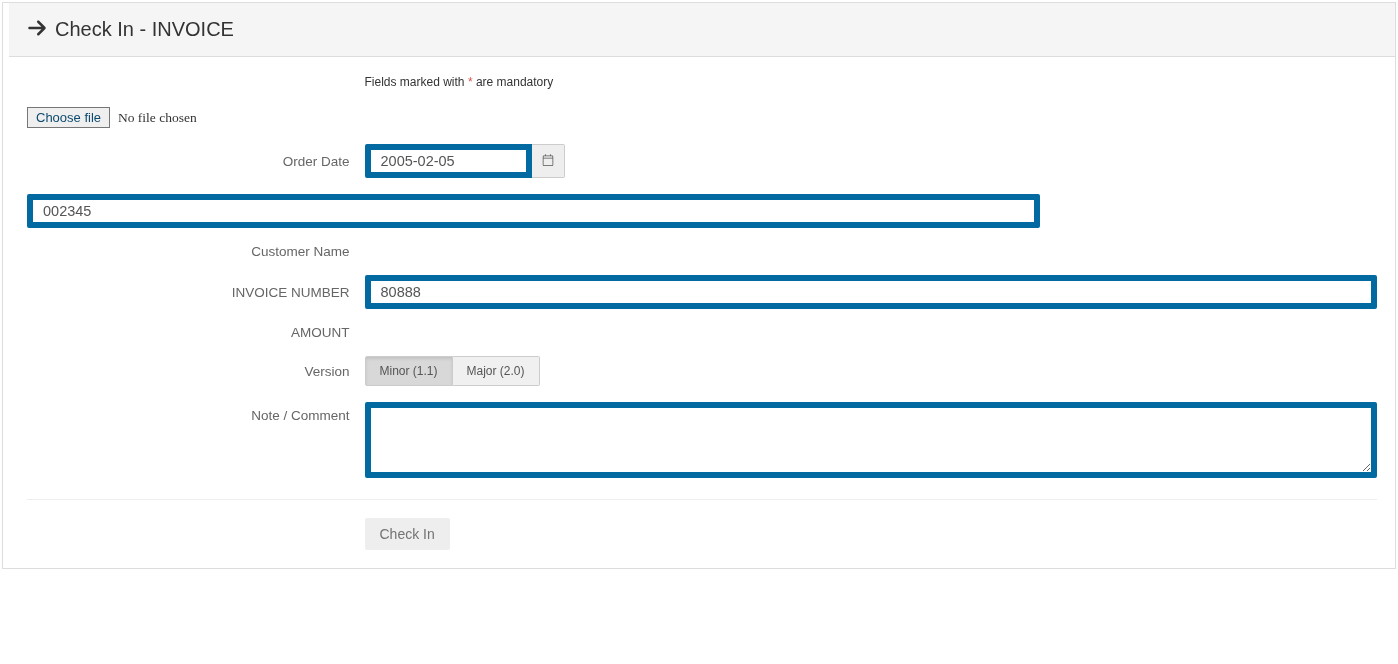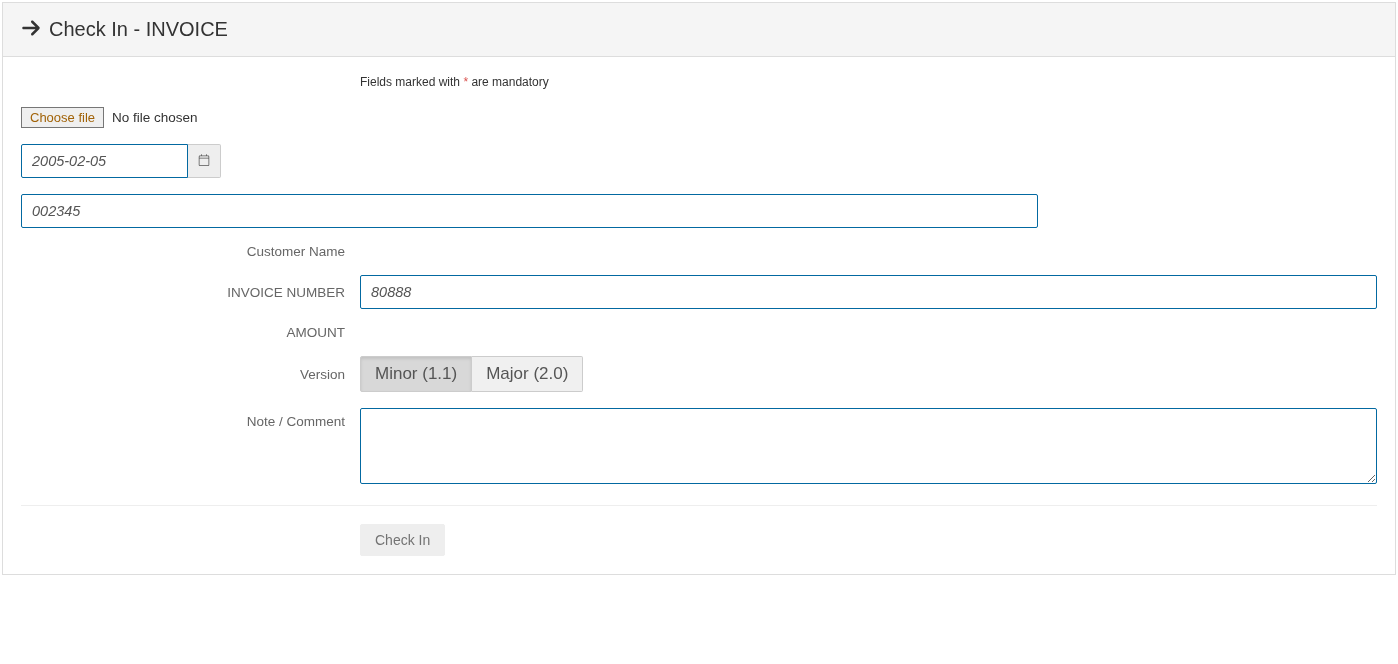--- a/index.html
+++ b/index.html
@@ -8,20 +8,21 @@
     padding: 0;
     font-family: "Helvetica Neue", Helvetica, Arial, sans-serif;
     font-size: 14px;
     color: #555;
     background: #fff;
   }
   .panel {
     border: 1px solid #ddd;
     margin: 2px;
     background: #fff;
+    padding-left: 6px;
   }
   .panel-header {
     background: #f5f5f5;
     border-bottom: 1px solid #ddd;
     padding: 15px 18px;
     display: flex;
     align-items: center;
   }
   .panel-header svg {
     width: 20px;
@@ -57,40 +58,40 @@
   .req { color: #d9534f; }
   .mandatory-note {
     margin-left: 25%;
     margin-bottom: 18px;
     font-size: 12px;
     color: #333;
   }
   .file-button {
     background: #efefef;
     border: 1px solid #767676;
-    color: #a16207;
+    color: #0c4a6e;
     font-size: 13px;
     padding: 2px 8px;
     cursor: pointer;
     font-family: Arial, sans-serif;
   }
   .file-status {
     margin-left: 4px;
     font-size: 13.5px;
     color: #333;
+    font-family: Liberation Serif, serif;
   }
   .input-text {
     width: 100%;
     padding: 6px 10px;
     font-size: 14.5px;
-    border: 1px solid #0369a1;
+    border: 6px solid #0369a1;
     border-radius: 2px;
     color: #555;
     height: 34px;
-    font-style: italic;
   }
   .input-group {
     display: flex;
     max-width: 200px;
   }
   .input-group .input-text {
     border-radius: 2px 0 0 2px;
   }
   .input-group-addon {
     display: flex;
@@ -106,21 +107,21 @@
   .input-group-addon svg {
     width: 12px;
     height: 12px;
     fill: #555;
   }
   .btn-group {
     display: inline-flex;
   }
   .btn-toggle {
     padding: 7px 14px;
-    font-size: 17px;
+    font-size: 12px;
     border: 1px solid #ccc;
     background: #f0f0f0;
     color: #555;
     cursor: pointer;
   }
   .btn-toggle:first-child { border-radius: 2px 0 0 2px; }
   .btn-toggle:last-child { border-radius: 0 2px 2px 0; border-left: none; }
   .btn-toggle.active {
     background: #d8d8d8;
     box-shadow: inset 0 2px 3px rgba(0,0,0,0.1);
@@ -165,20 +166,21 @@
     </div>
 
     <div class="form-row">
       <div class="form-control-wrap">
         <button class="file-button">Choose file</button>
         <span class="file-status">No file chosen</span>
       </div>
     </div>
 
     <div class="form-row">
+      <div class="form-label">Order Date</div>
       <div class="form-control-wrap">
         <div class="input-group">
           <input type="text" class="input-text" value="2005-02-05" style="">
           <span class="input-group-addon">
             <span>
               <svg viewBox="0 0 448 512">
                   <path d="M400 64h-48V16a16 16 0 0 0-32 0v48H128V16a16 16 0 0 0-32 0v48H48A48 48 0 0 0 0 112v352a48 48 0 0 0 48 48h352a48 48 0 0 0 48-48V112a48 48 0 0 0-48-48zm16 400a16 16 0 0 1-16 16H48a16 16 0 0 1-16-16V192h384zm0-304H32v-48a16 16 0 0 1 16-16h352a16 16 0 0 1 16 16z"></path>
                 </svg>
             </span>
           </span>

